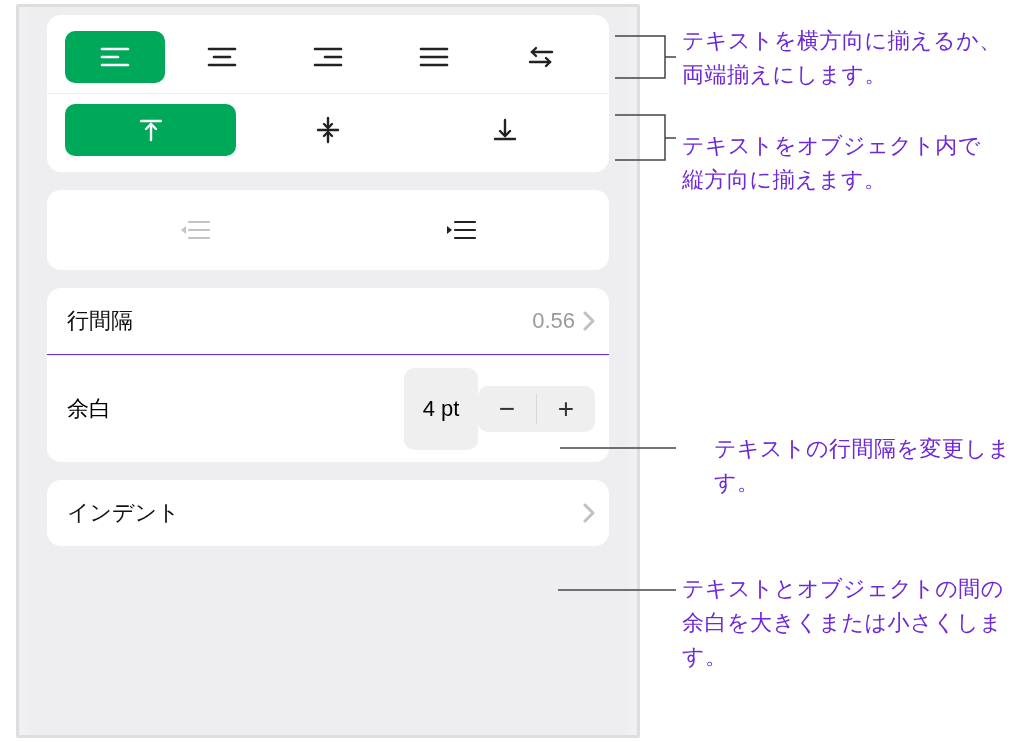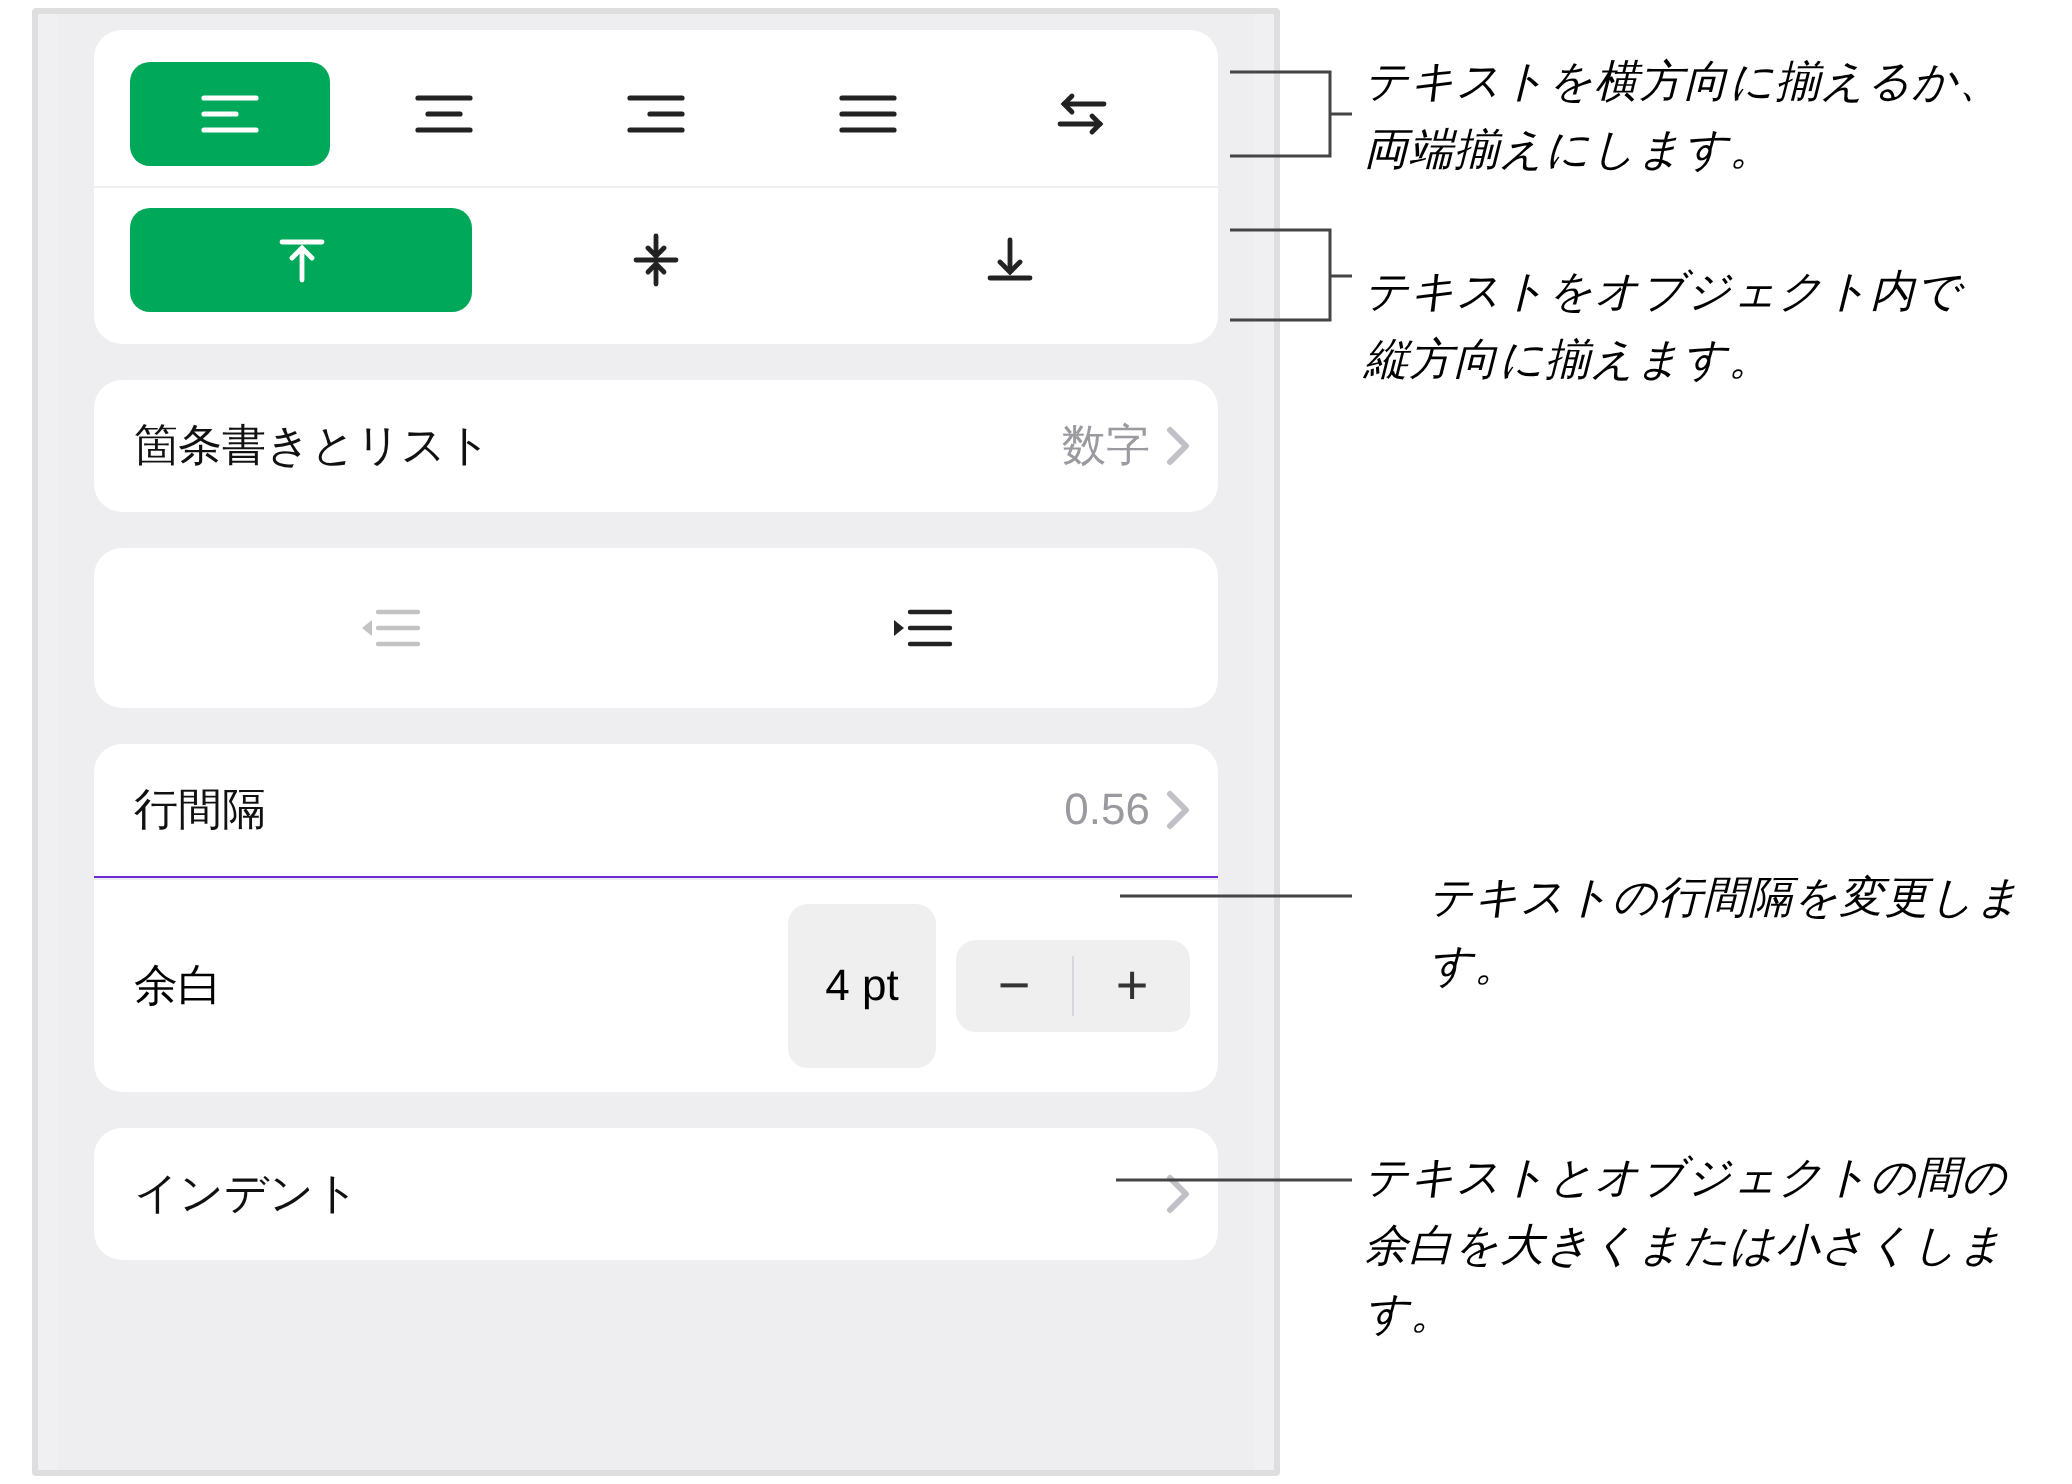--- a/index.html
+++ b/index.html
@@ -98,21 +98,20 @@
     height: 48px;
     display: flex;
     align-items: center;
     justify-content: center;
   }
   .margin-row {
     display: flex;
     align-items: center;
     padding: 12px 14px 12px 20px;
     font-size: 22px;
-    gap: 10px;
   }
   .margin-row .label { flex: 1; }
   .value-box {
     background: #efefef;
     border-radius: 10px;
     padding: 28px 16px;
     font-size: 22px;
     color: #000;
     min-width: 74px;
     text-align: center;
@@ -136,23 +135,22 @@
     width: 1px;
     background: #d8d8dc;
     margin: 8px 0;
   }
 
   
   .callout {
     position: absolute;
     font-size: 22px;
     line-height: 1.55;
-    color: #000000;
+    color: #6d28d9;
     letter-spacing: 0.5px;
-    font-style: italic;
   }
   .callout-lines {
     position: absolute;
     stroke: #444;
     stroke-width: 1.5;
     fill: none;
   }
 </style>
 </head>
 <body>
@@ -234,31 +232,20 @@
         <svg width="26" height="26" viewBox="0 0 26 26">
           <g stroke="#222" stroke-width="2.4" stroke-linecap="round" fill="none">
             <line x1="3" y1="22" x2="23" y2="22"></line>
             <line x1="13" y1="3" x2="13" y2="18"></line>
             <polyline points="8,14 13,19 18,14"></polyline>
           </g>
         </svg>
       </div>
     </div>
 
-    <div class="section">
-      <div class="list-row">
-        <span class="label">箇条書きとリスト</span>
-        <span class="value">数字</span>
-        <span class="chevron">
-          <svg width="12" height="20" viewBox="0 0 12 20">
-              <polyline points="2,2 10,10 2,18" stroke="#c0c0c6" stroke-width="3" fill="none" stroke-linecap="round" stroke-linejoin="round"></polyline>
-            </svg>
-        </span>
-      </div>
-    </div>
 
     <div class="section">
       <div class="indent-row">
         <div class="indent-btn" style="opacity:0.35">
           <svg width="32" height="24" viewBox="0 0 32 24">
             <g stroke="#555" stroke-width="2.2" stroke-linecap="round" fill="none">
               <line x1="10" y1="4" x2="30" y2="4"></line>
               <line x1="10" y1="12" x2="30" y2="12"></line>
               <line x1="10" y1="20" x2="30" y2="20"></line>
             </g>

